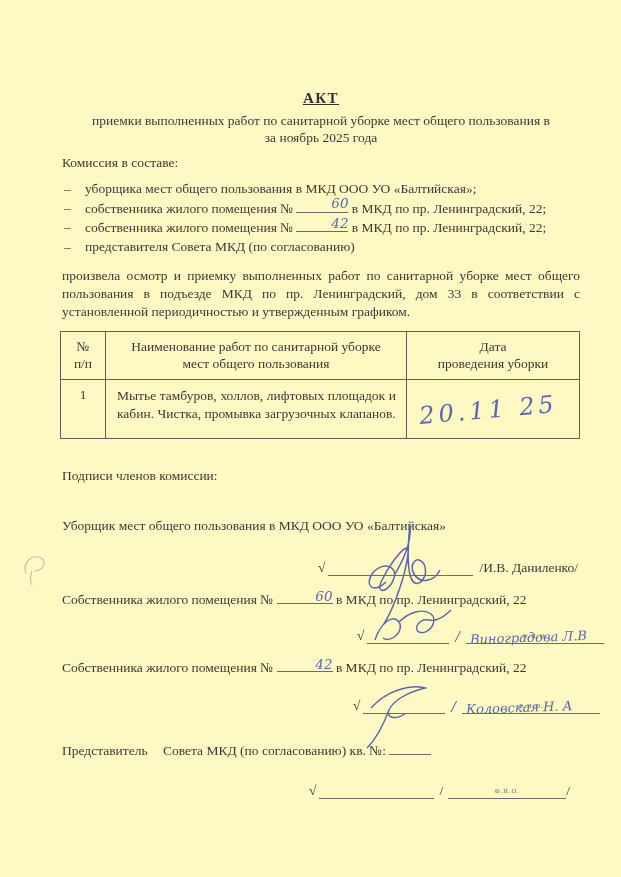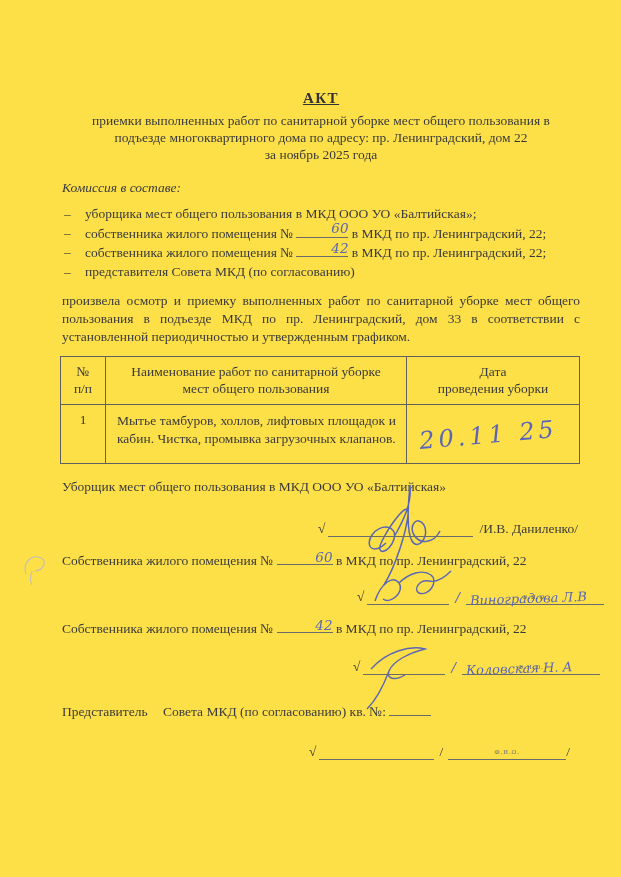--- a/index.html
+++ b/index.html
@@ -1,37 +1,37 @@
 <!DOCTYPE html>
 <html><head>
 <meta charset="utf-8">
 <style>
   html,body { margin:0; padding:0; background:#e8e8e8; }
   .sheet {
     position: relative;
     width: 621px; height: 877px;
     margin: 0 auto;
-    background: #fde047;
+    background: #fef9c3;
     font-family: "Liberation Serif", serif;
     color: #3a3a3a;
     font-size: 13.5px;
     box-sizing: border-box;
     padding: 90px 41px 0 62px;
     overflow: hidden;
   }
   .title {
     text-align: center;
     font-weight: bold;
     font-size: 15px;
     letter-spacing: 1.5px;
     text-decoration: underline;
     color: #333;
   }
   .subtitle { text-align: center; line-height: 17px; margin-top: 5px; }
-  .commission-heading { margin-top: 17px; font-style: italic; }
+  .commission-heading { margin-top: 9px; }
   .commission-list { margin-top: 9px; }
   .commission-item { position: relative; padding-left: 23px; line-height: 18.5px; }
   .bullet { position: absolute; left: 2px; }
   .blank {
     display: inline-block;
     border-bottom: 1px solid #6b6b6b;
     height: 13px;
     position: relative;
     vertical-align: baseline;
   }
@@ -67,21 +67,21 @@
   .hw-date {
     position: absolute;
     left: 12px; top: 16px;
     font-size: 24px;
     letter-spacing: 4px;
     transform: rotate(-5deg);
     white-space: nowrap;
   }
 
   .sig-heading { margin-top: 29px; }
-  .cleaner-line { margin-top: 15px; position: relative; }
+  .cleaner-line { margin-top: 34px; position: relative; }
   .sig-row {
     position: relative;
     display: flex;
     align-items: baseline;
     width: fit-content;
     margin-left: auto;
     white-space: nowrap;
   }
   .sig-row .blank { align-self: flex-end; }
   .checkmark { margin-right: 3px; }
@@ -117,21 +117,20 @@
 <div class="sheet">
 
   <svg class="margin-mark" width="34" height="36" viewBox="0 0 34 36">
     <path d="M8,24 C4,12 14,4 23,8 C29,11 26,20 17,21 M14,21 C12,27 12,32 14,35" fill="none" stroke="#c3beb7" stroke-width="1.1"></path>
   </svg>
 
   <div class="title">АКТ</div>
 
   <div class="subtitle">
     <div>приемки выполненных работ по санитарной уборке мест общего пользования в</div>
-    <div>подъезде многоквартирного дома по адресу: пр. Ленинградский, дом 22</div>
     <div>за ноябрь 2025 года</div>
   </div>
 
   <div class="commission-heading">Комиссия в составе:</div>
 
   <div class="commission-list">
     <div class="commission-item">
       <span class="bullet">–</span>
       <span>уборщика мест общего пользования в МКД ООО УО «Балтийская»;</span>
     </div>
@@ -178,20 +177,21 @@
     <tr>
       <td class="td-num">1</td>
       <td class="td-work">Мытье тамбуров, холлов, лифтовых площадок и кабин. Чистка, промывка загрузочных клапанов.</td>
       <td class="td-date">
         <span class="hw hw-date">20.11 25</span>
       </td>
     </tr>
   </tbody>
     </table>
 
+  <div class="sig-heading">Подписи членов комиссии:</div>
 
   <div class="cleaner-line">Уборщик мест общего пользования в МКД ООО УО «Балтийская»</div>
 
   <div class="sig-row" style="margin-top:26px; margin-right:2px;">
     <svg class="sig-svg" style="left:38px; top:-42px;" width="120" height="110" viewBox="0 0 120 110">
       <path d="M30,64 C18,76 8,68 16,56 C24,44 42,46 38,60 C34,74 18,78 26,62 C34,46 54,18 52,36 C50,54 40,86 28,106 M38,58 C46,44 56,26 54,6 C52,26 50,52 56,62 C62,72 74,58 68,46 C62,36 52,46 58,56 C64,66 78,64 84,52" fill="none" stroke="#5a66b5" stroke-width="1.5"></path>
     </svg>
     <span class="checkmark">√</span>
     <span class="blank" style="width:145px"></span>
     <span style="margin-left:6px">/И.В. Даниленко/</span>

